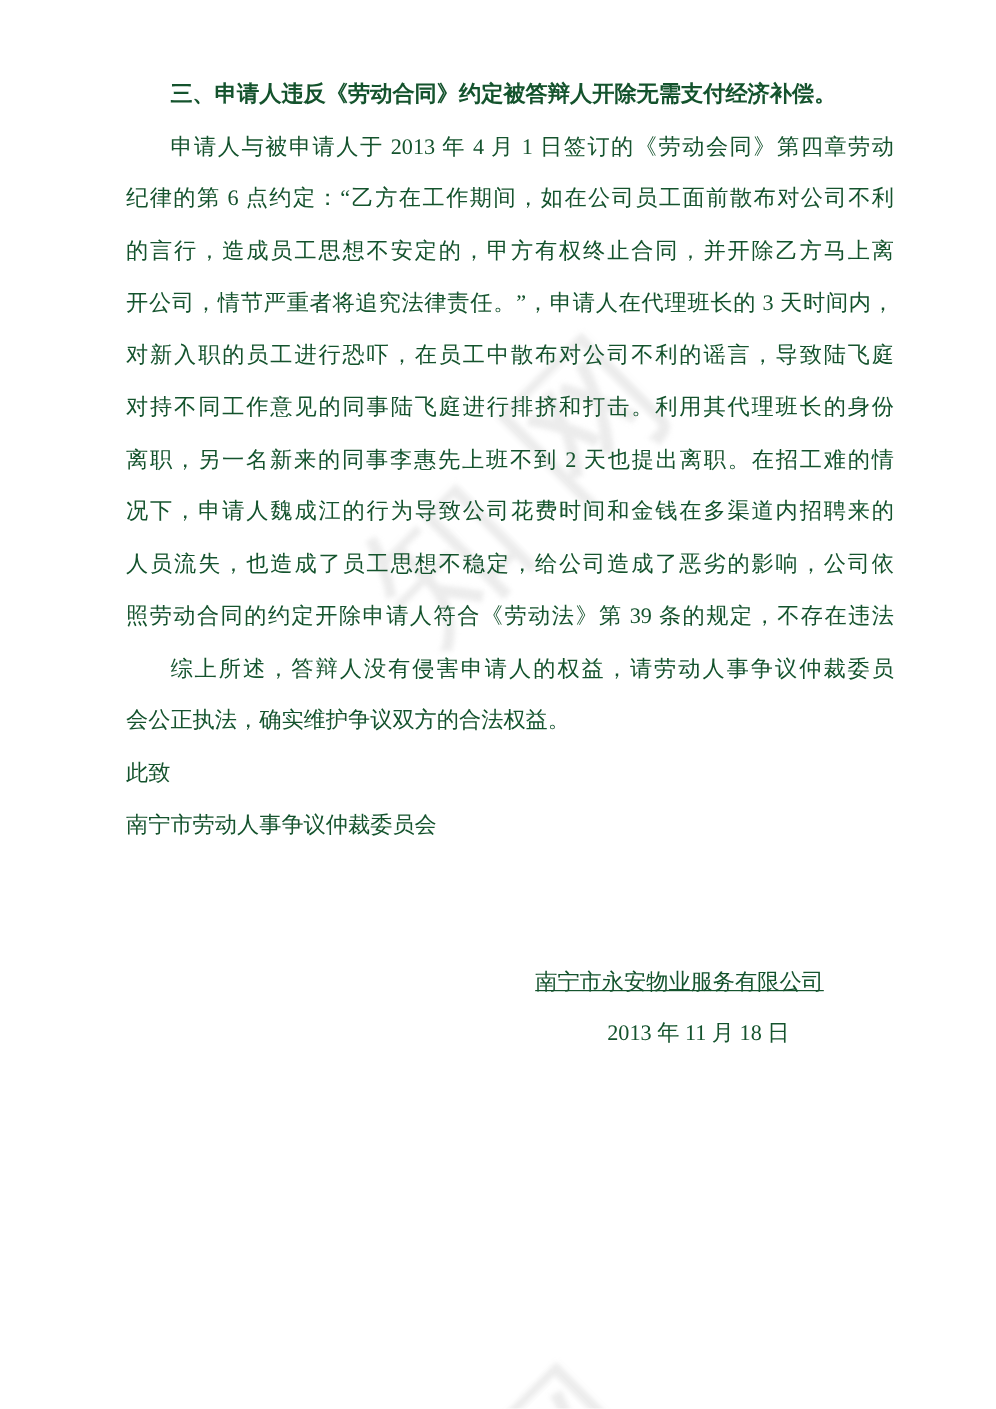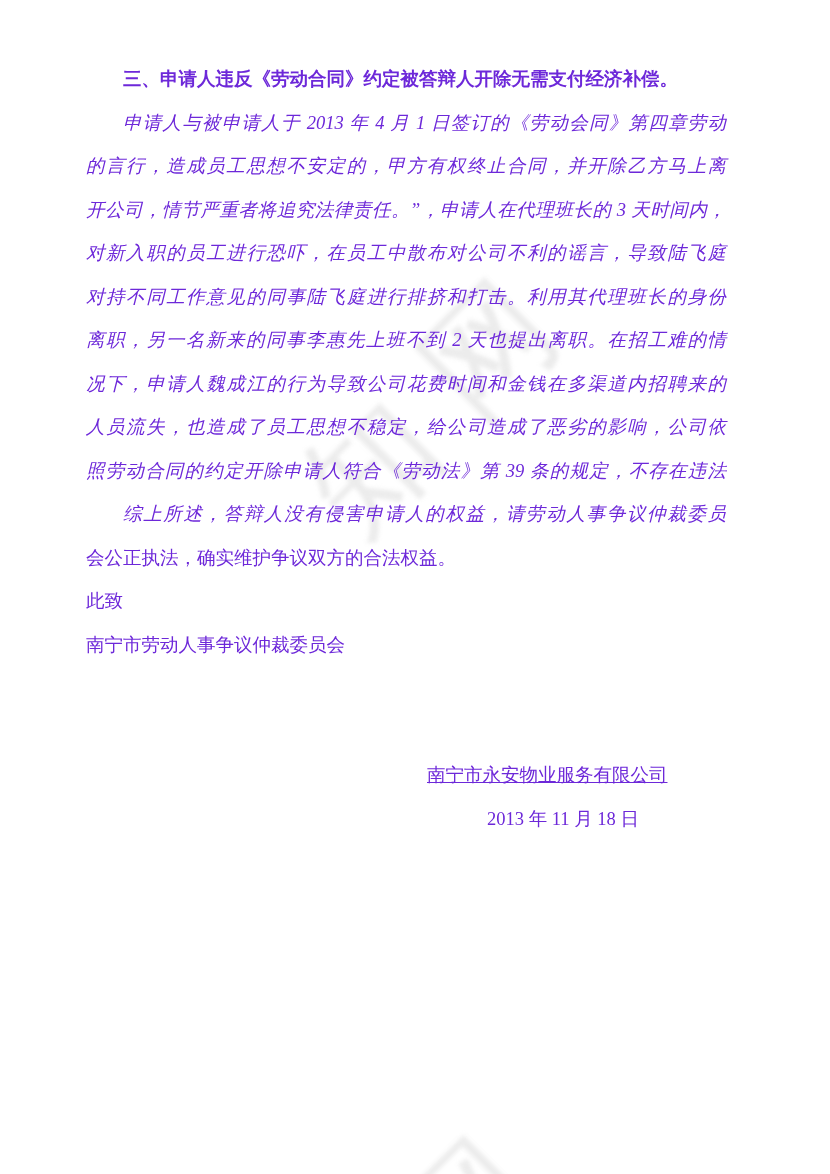--- a/index.html
+++ b/index.html
@@ -10,33 +10,32 @@
   .page {
     position: relative;
     width: 830px;
     height: 1174px;
     background: #ffffff;
     overflow: hidden;
     font-family: "Liberation Serif", "DejaVu Serif", serif;
   }
   .content {
     position: absolute;
-    left: 86px;
+    left: 105px;
     top: 58px;
     width: 640px;
     font-size: 18.5px;
     line-height: 43.5px;
-    color: #6d28d9;
+    color: #14532d;
     z-index: 1;
   }
   .line { min-height: 43.5px; }
   .just {
     text-align: justify;
     text-align-last: justify;
-    font-style: italic;
   }
   .indent { text-indent: 37px; }
   .bold { font-weight: bold; }
   .company-line {
     padding-left: 341px;
     margin-top: 87px;
     text-decoration: underline;
   }
   .date-line {
     padding-left: 401px;
@@ -62,20 +61,21 @@
 
 <div class="page">
 
   <div class="watermark wm-mid">知网</div>
   <div class="watermark wm-bottom">知网</div>
 
   <div class="content">
     <div class="line bold indent">三、申请人违反《劳动合同》约定被答辩人开除无需支付经济补偿。</div>
 
     <div class="line indent just">申请人与被申请人于 2013 年 4 月 1 日签订的《劳动会同》第四章劳动</div>
+    <div class="line just">纪律的第 6 点约定：“乙方在工作期间，如在公司员工面前散布对公司不利</div>
     <div class="line just">的言行，造成员工思想不安定的，甲方有权终止合同，并开除乙方马上离</div>
     <div class="line just">开公司，情节严重者将追究法律责任。”，申请人在代理班长的 3 天时间内，</div>
     <div class="line just">对新入职的员工进行恐吓，在员工中散布对公司不利的谣言，导致陆飞庭</div>
     <div class="line just">对持不同工作意见的同事陆飞庭进行排挤和打击。利用其代理班长的身份</div>
     <div class="line just">离职，另一名新来的同事李惠先上班不到 2 天也提出离职。在招工难的情</div>
     <div class="line just">况下，申请人魏成江的行为导致公司花费时间和金钱在多渠道内招聘来的</div>
     <div class="line just">人员流失，也造成了员工思想不稳定，给公司造成了恶劣的影响，公司依</div>
     <div class="line just">照劳动合同的约定开除申请人符合《劳动法》第 39 条的规定，不存在违法</div>
 
     <div class="line indent just">综上所述，答辩人没有侵害申请人的权益，请劳动人事争议仲裁委员</div>

